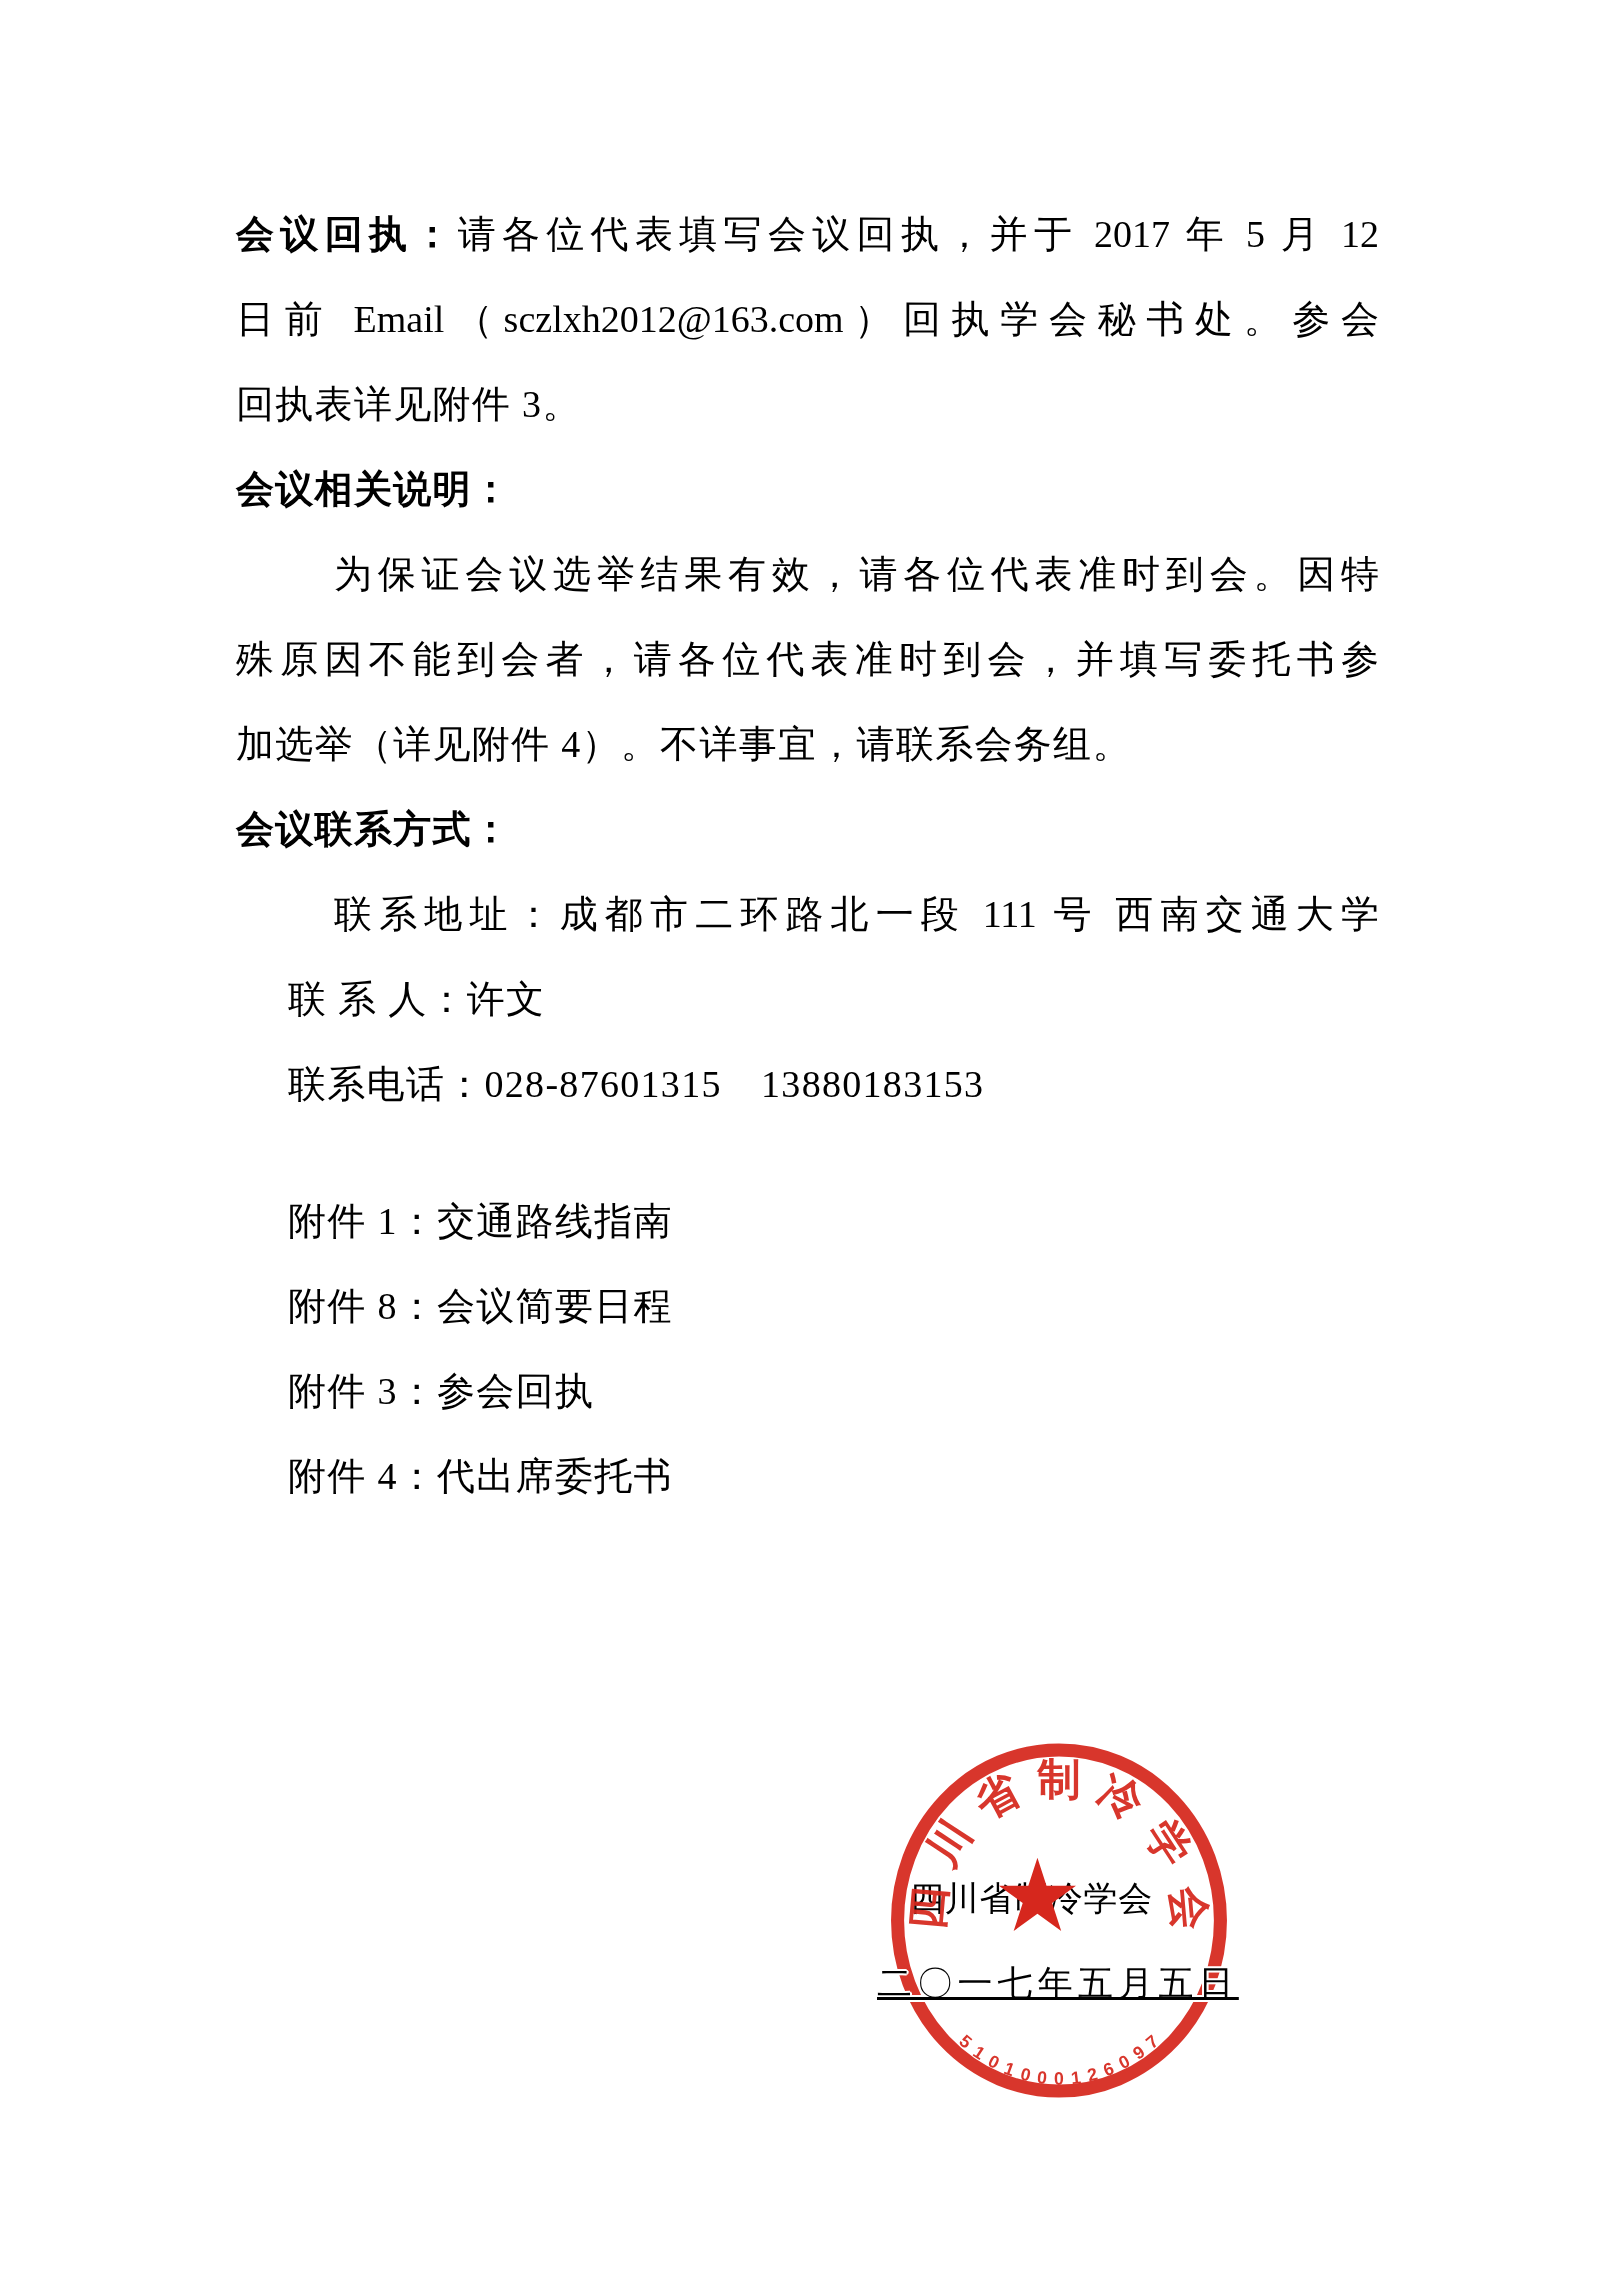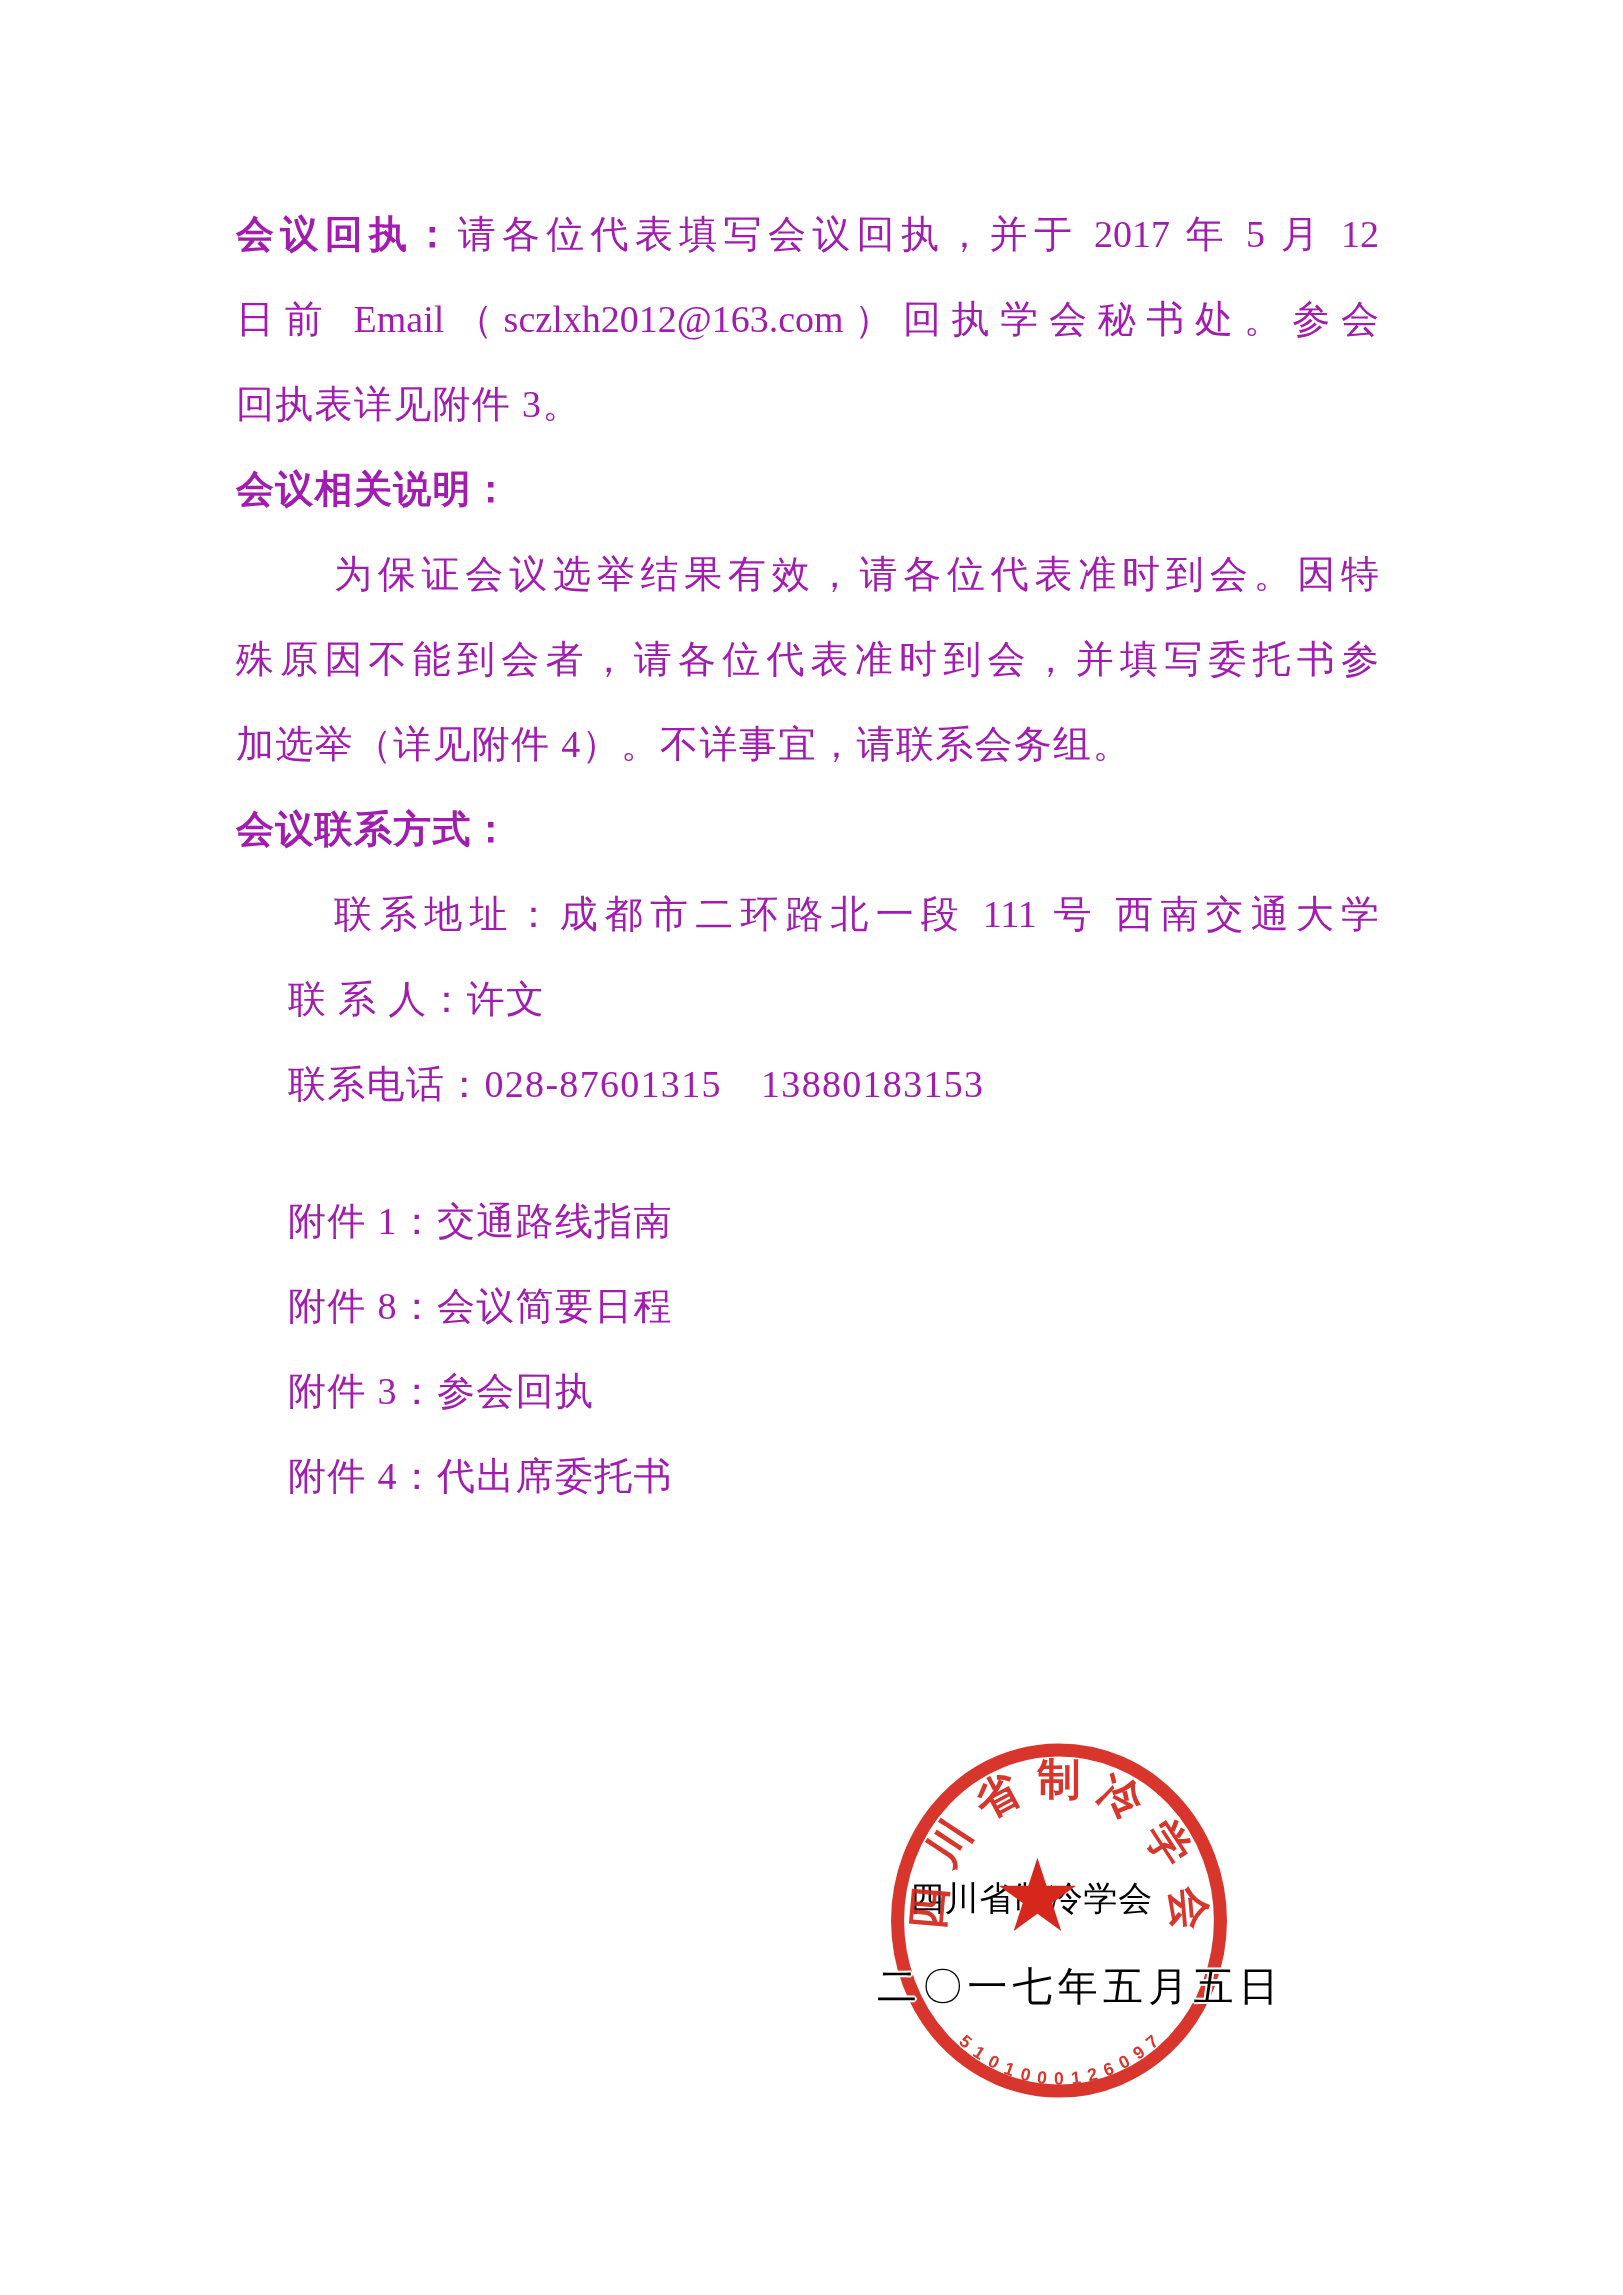--- a/index.html
+++ b/index.html
@@ -3,40 +3,41 @@
 <meta charset="utf-8">
 <style>
   html,body{margin:0;padding:0;}
   body{
     width:1623px;height:2295px;background:#ffffff;position:relative;overflow:hidden;
     font-family:"Liberation Serif","DejaVu Serif",serif;color:#000;
   }
   .content{position:absolute;left:236px;top:192px;width:1143px;}
   .line{
     font-size:38px;line-height:85px;height:85px;letter-spacing:1.3px;
-    white-space:pre-wrap;color:#a21caf;
+    white-space:pre-wrap;color:#000000;
   }
   .line.stretch{
     letter-spacing:normal;white-space:normal;
     text-align:justify;text-align-last:justify;text-justify:inter-character;
   }
   .line.indent{text-indent:98px;}
   .line.indent2{text-indent:52px;}
   .line .b{font-weight:bold;}
   .spacer{height:52px;}
   
   .sig-org{
     position:absolute;left:910px;top:1879px;z-index:1;
     font-size:34px;line-height:1.15;letter-spacing:0.7px;white-space:pre;color:#000;
   }
   .sig-date{
     position:absolute;left:877px;top:1964px;z-index:3;
-    font-size:40px;line-height:1.15;letter-spacing:5.2px;white-space:pre;color:#000;
+    font-size:35px;line-height:1.15;letter-spacing:5.2px;white-space:pre;color:#000;
     text-shadow:2px 0 0 #fff,-2px 0 0 #fff,0 2px 0 #fff,0 -2px 0 #fff,
                 1.3px 1.3px 0 #fff,-1.3px 1.3px 0 #fff,1.3px -1.3px 0 #fff,-1.3px -1.3px 0 #fff;
+    text-decoration:underline;
   }
   .seal{position:absolute;left:876px;top:1724px;width:366px;height:393px;z-index:2;}
   .seal svg{display:block;width:100%;height:100%;}
 </style>
 </head>
 <body>
 
 <div class="page">
   <div class="content" id="lines">
       <div class="line stretch"><span class="b">会议回执：</span><span>请各位代表填写会议回执，并于 2017 年 5 月 12</span></div>

